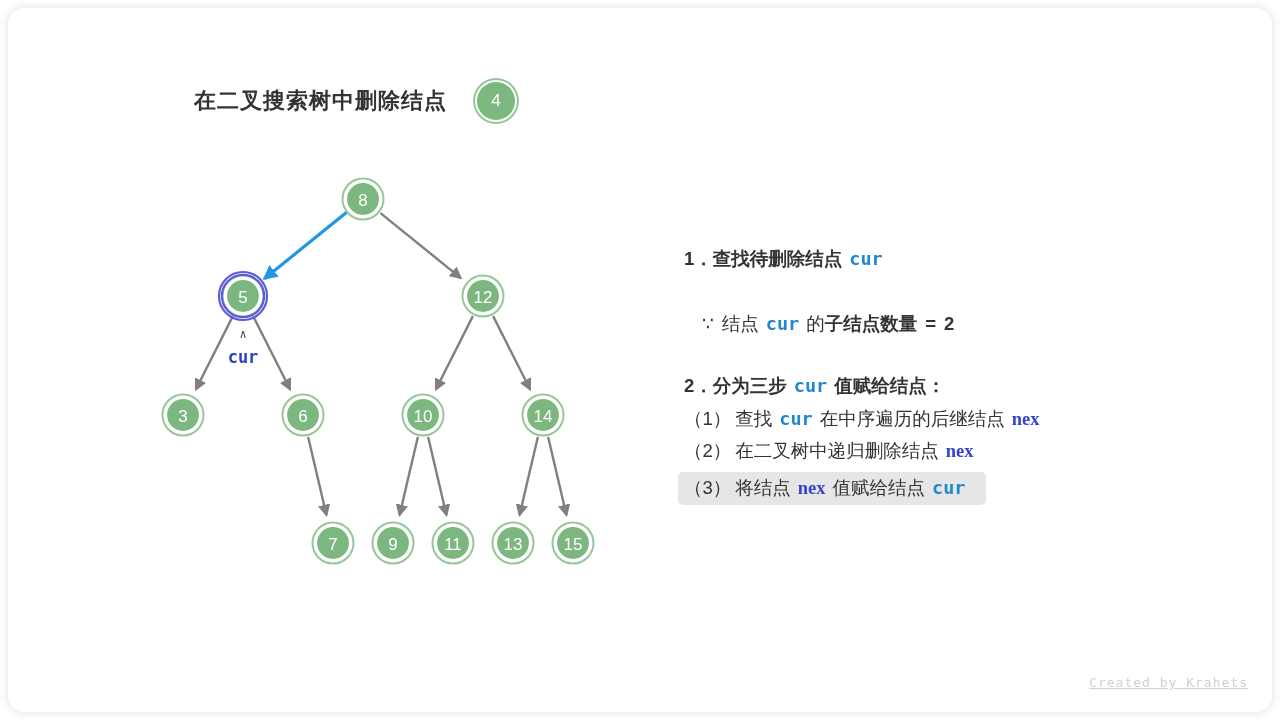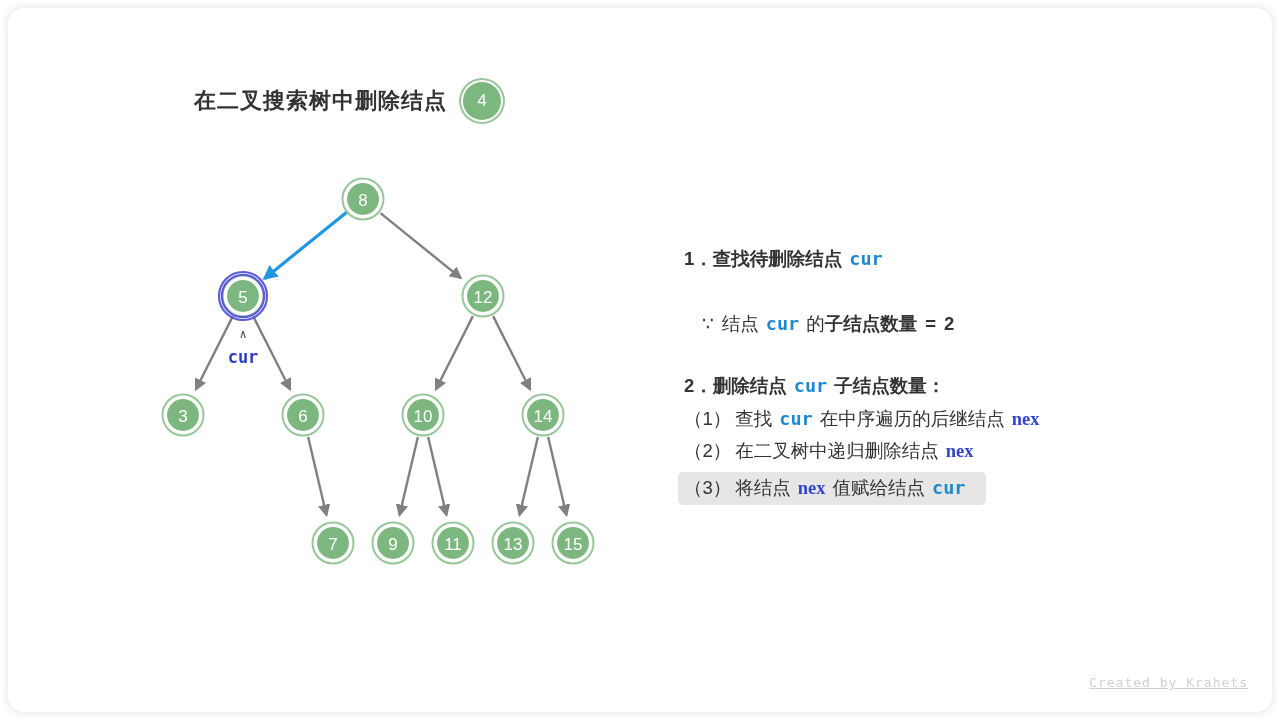--- a/index.html
+++ b/index.html
@@ -21,21 +21,21 @@
     border-radius: 16px;
     box-shadow: 0 0 10px rgba(0,0,0,0.13);
     overflow: hidden;
   }
   #title-row {
     position: absolute;
     left: 186px;
     top: 72px;
     display: flex;
     align-items: center;
-    gap: 14px;
+    gap: 28px;
   }
   #title-text {
     font-size: 22px;
     font-weight: bold;
     color: #333333;
     letter-spacing: 1px;
     white-space: nowrap;
   }
   #title-badge {
     width: 42px;
@@ -255,23 +255,23 @@
       <span style="padding-left:8px">结点</span>
       <span class="code-cur">cur</span>
       <span>的</span>
       <span class="bold-seg">子结点数量</span>
       <span class="eqsym">=</span>
       <span class="bold-seg">2</span>
     </div>
 
     <div class="line step gap-top" style="margin-top:40px">
       <span>2．</span>
-      <span>删除结点</span>
+      <span>分为三步</span>
       <span class="code-cur">cur</span>
-      <span>子结点数量：</span>
+      <span>值赋给结点：</span>
     </div>
 
     <div id="substeps">
         <div class="line sub">
           <span>（1）</span>
           <span style="padding-left: 4px;">查找</span>
           <span class="code-cur">cur</span>
           <span>在中序遍历的后继结点</span>
           <span class="code-nex">nex</span>
         </div>

